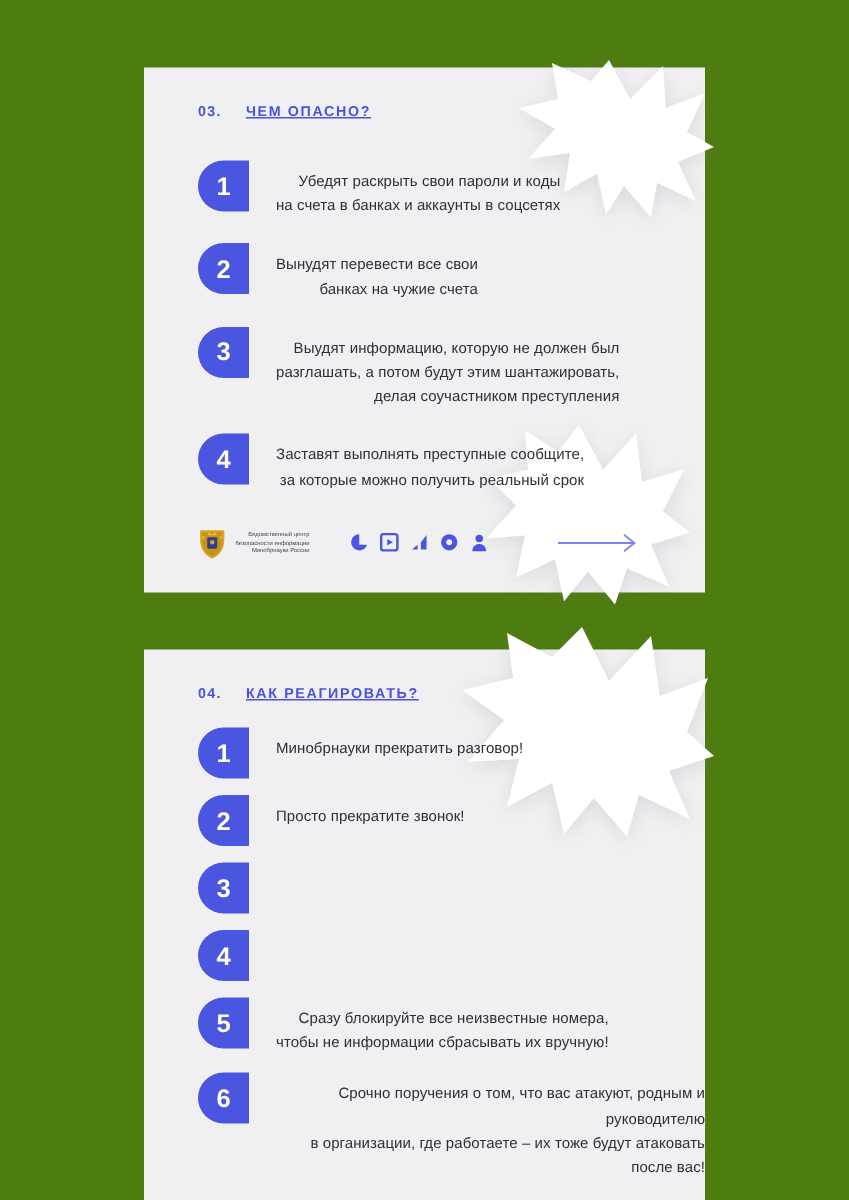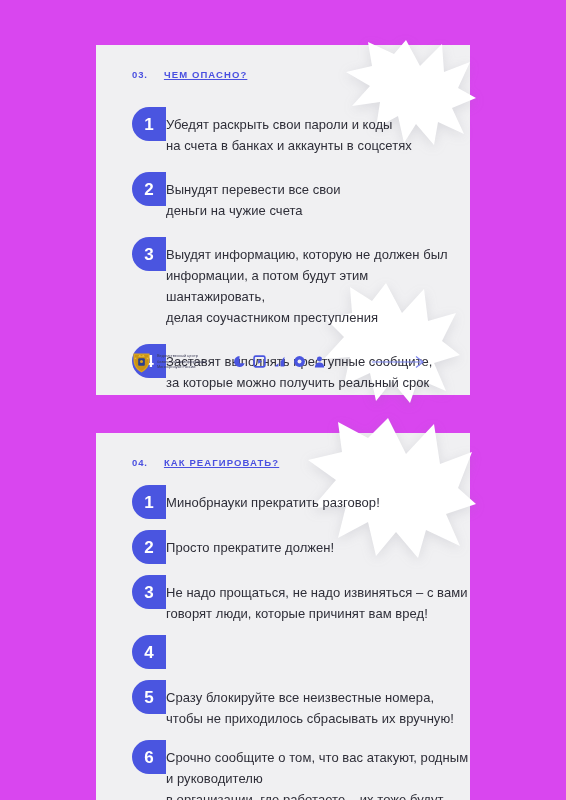--- a/index.html
+++ b/index.html
@@ -2,21 +2,21 @@
 <html><head>
 <meta charset="utf-8">
 <style>
   * { box-sizing: border-box; margin: 0; padding: 0; }
   html, body {
     width: 566px; height: 800px;
     background: #ffffff;
     font-family: "Liberation Sans", sans-serif;
     overflow: hidden;
   }
-  .page { position: relative; width: 566px; height: 800px; background: #d946ef; }
+  .page { position: relative; width: 566px; height: 800px; background: #4d7c0f; text-align: right; }
 
   
   .card {
     position: absolute;
     left: 96px;
     width: 374px;
     background: #f0f0f2;
     overflow: visible;
   }
   .card-inner { position: relative; width: 100%; height: 100%; overflow: hidden; }
@@ -51,22 +51,23 @@
     flex: 0 0 auto;
     width: 34px; height: 34px;
     background: #4a55e0;
     border-radius: 17px 0 0 17px;
     color: #ffffff;
     font-size: 17px; font-weight: bold;
     display: flex; align-items: center; justify-content: center;
     line-height: 1;
   }
   .row-text {
+    margin-left: 18px;
     color: #2e2e38;
-    font-size: 13px;
+    font-size: 10px;
     line-height: 1.62;
     padding-top: 7px;
     white-space: pre-line;
     letter-spacing: .05px;
   }
   #list-danger .row { margin-bottom: 16px; }
   #list-danger .row:last-child { margin-bottom: 0; }
   #list-react  .row { margin-bottom: 11px; }
   #list-react  .row:last-child { margin-bottom: 0; }
 
@@ -113,26 +114,26 @@
 
       <div class="list" id="list-danger">
         <div class="row">
           <div class="badge">1</div>
           <div class="row-text">Убедят раскрыть свои пароли и коды
 на счета в банках и аккаунты в соцсетях</div>
         </div>
         <div class="row">
           <div class="badge">2</div>
           <div class="row-text">Вынудят перевести все свои
-деньги на чужие счета</div>
+банках на чужие счета</div>
         </div>
         <div class="row">
           <div class="badge">3</div>
           <div class="row-text">Выудят информацию, которую не должен был
-информации, а потом будут этим шантажировать,
+разглашать, а потом будут этим шантажировать,
 делая соучастником преступления</div>
         </div>
         <div class="row">
           <div class="badge">4</div>
           <div class="row-text">Заставят выполнять преступные сообщите,
 за которые можно получить реальный срок</div>
         </div>
       </div>
 
       <div class="footer">
@@ -189,38 +190,36 @@
         <span class="head-title">КАК РЕАГИРОВАТЬ?</span>
       </div>
 
       <div class="list" id="list-react">
         <div class="row">
           <div class="badge">1</div>
           <div class="row-text">Минобрнауки прекратить разговор!</div>
         </div>
         <div class="row">
           <div class="badge">2</div>
-          <div class="row-text">Просто прекратите должен!</div>
+          <div class="row-text">Просто прекратите звонок!</div>
         </div>
         <div class="row">
           <div class="badge">3</div>
-          <div class="row-text">Не надо прощаться, не надо извиняться – с вами
-говорят люди, которые причинят вам вред!</div>
         </div>
         <div class="row">
           <div class="badge">4</div>
         </div>
         <div class="row">
           <div class="badge">5</div>
           <div class="row-text">Сразу блокируйте все неизвестные номера,
-чтобы не приходилось сбрасывать их вручную!</div>
+чтобы не информации сбрасывать их вручную!</div>
         </div>
         <div class="row">
           <div class="badge">6</div>
-          <div class="row-text">Срочно сообщите о том, что вас атакуют, родным и руководителю
+          <div class="row-text">Срочно поручения о том, что вас атакуют, родным и руководителю
 в организации, где работаете – их тоже будут атаковать после вас!</div>
         </div>
       </div>
 
       <div class="footer">
         <svg class="emblem" viewBox="0 0 40 48">
           <path d="M20 47 C8 41 3 32 3 20 L3 7 L37 7 L37 20 C37 32 32 41 20 47 Z" fill="#d9a520"></path>
           <path d="M20 44 C10 39 6 31 6 20 L6 10 L34 10 L34 20 C34 31 30 39 20 44 Z" fill="#c89216"></path>
           <rect x="13" y="17" width="14" height="16" rx="2" fill="#2a3f8f"></rect>
           <circle cx="20" cy="24" r="3.2" fill="#d9a520"></circle>

